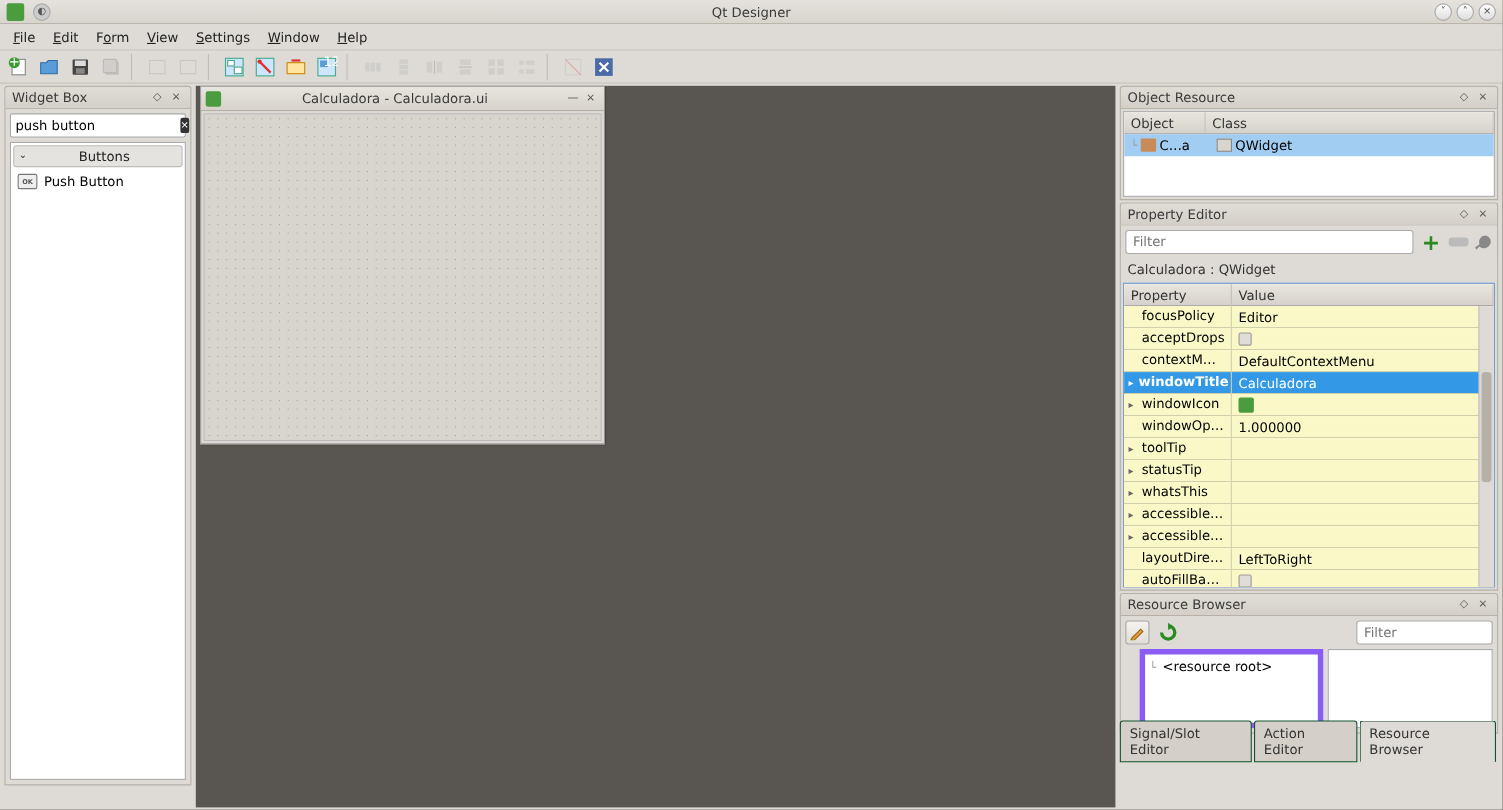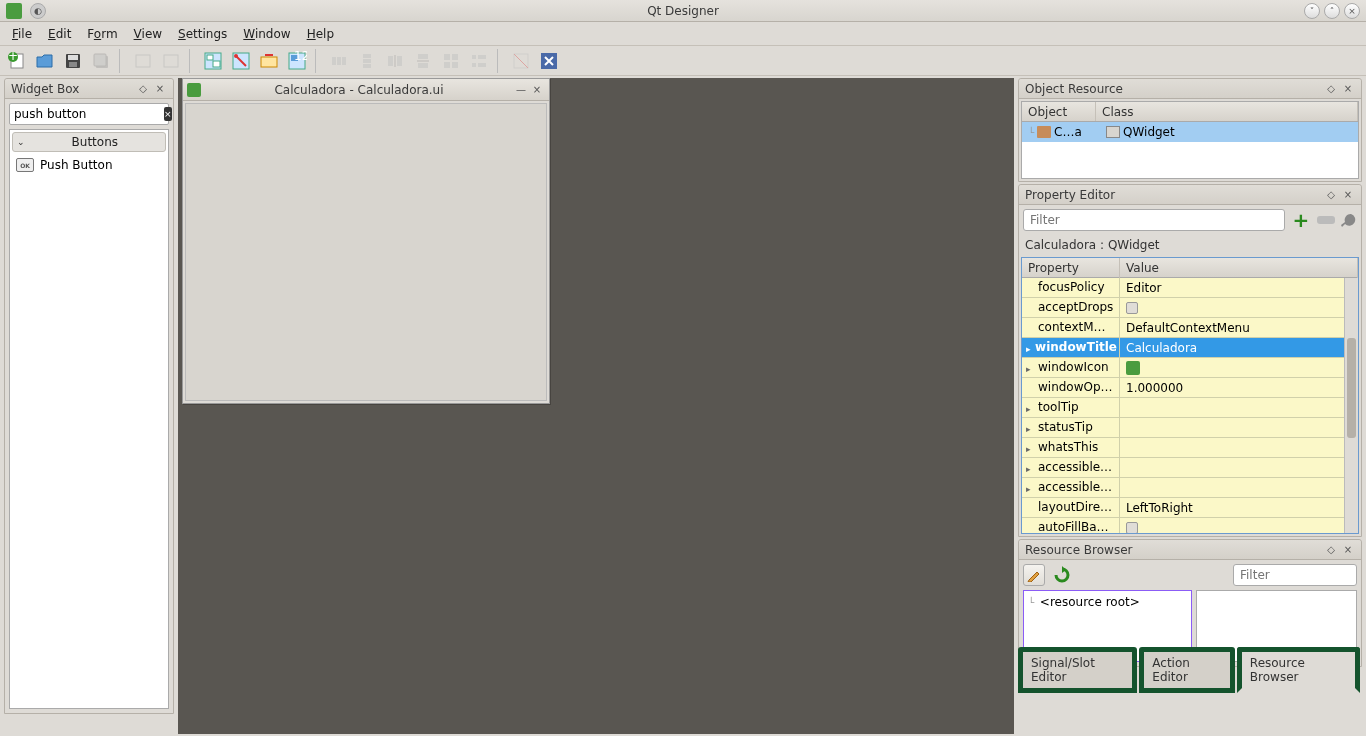--- a/index.html
+++ b/index.html
@@ -90,27 +90,27 @@
 .pe-row .chk { width: 12px; height: 12px; border: 1px solid #999; background: #e0ddd7; border-radius: 2px; }
 .pe-row .qicon { width: 14px; height: 14px; background: #4a9c3f; border-radius: 2px; }
 
 
 .resbrowse { height: 128px; }
 .rb-toolbar { display: flex; align-items: center; margin: 4px; gap: 6px; }
 .rb-toolbar .rbtn { width: 22px; height: 22px; border: 1px solid #aaa; border-radius: 3px; background: linear-gradient(#f5f3ef,#e0ddd7); display: flex; align-items: center; justify-content: center; cursor: pointer; }
 .rb-toolbar .spacer { flex: 1; }
 .rb-toolbar input { width: 124px; border: 1px solid #aaa; border-radius: 3px; height: 22px; padding: 0 6px; outline: none; }
 .rb-body { flex: 1; display: flex; gap: 4px; margin: 0 4px 4px 4px; }
-.rb-tree { flex: 1; background: #fff; border: 1px solid #8b5cf6; padding: 4px; }
+.rb-tree { flex: 1; background: #fff; border: 5px solid #8b5cf6; padding: 4px; margin-left: 13px; }
 .rb-tree .tree-line { color: #999; font-size: 10px; margin-right: 2px; }
 .rb-preview { flex: 1; background: #fff; border: 1px solid #aaa; }
 
 
 .tabs { height: 24px; display: flex; align-items: flex-end; }
-.tabs .tab { padding: 4px 8px; background: #d4d0c9; border: 5px solid #14532d; border-radius: 3px 3px 0 0; margin-right: 2px; cursor: pointer; color: #333; }
+.tabs .tab { padding: 4px 8px; background: #d4d0c9; border: 1px solid #14532d; border-radius: 3px 3px 0 0; margin-right: 2px; cursor: pointer; color: #333; }
 .tabs .tab.active { background: #dedbd6; border-bottom-color: #dedbd6; }
 
 svg { display: block; }
 </style>
 </head>
 <body>
 
 <div class="titlebar">
   <div class="app-icon"></div>
   <div class="winbtn" style="background:#ccc;">◐</div>

